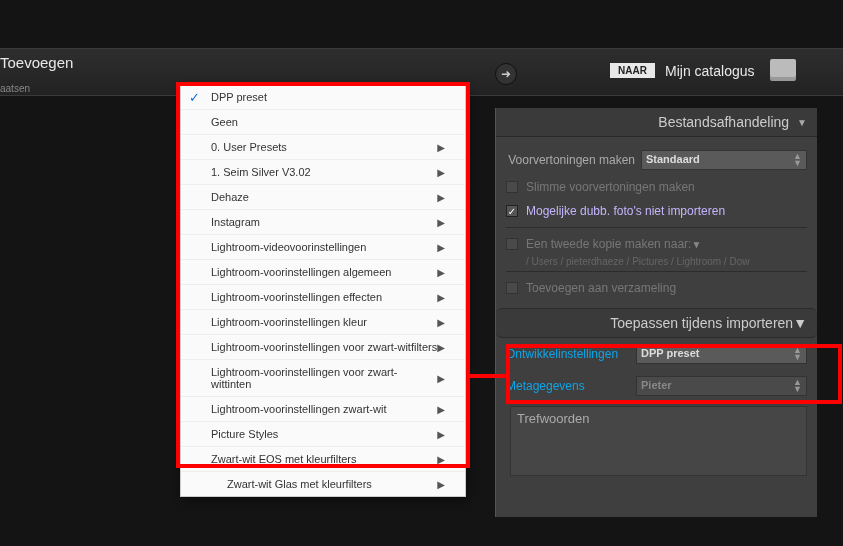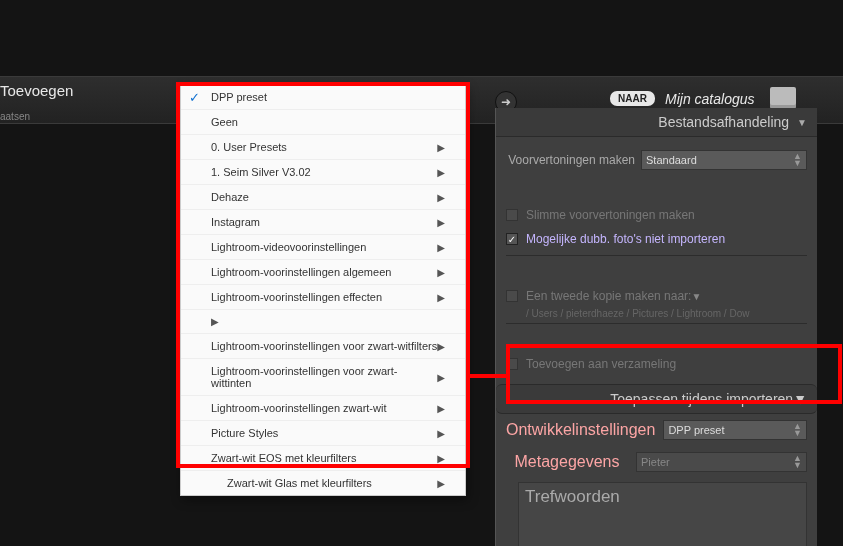--- a/index.html
+++ b/index.html
@@ -8,21 +8,21 @@
     font-family: "Segoe UI", Arial, sans-serif;
     font-size: 12px;
     color: #c0c0c0;
     width: 843px;
     height: 546px;
     overflow: hidden;
     position: relative;
   }
   .topbar {
     position: absolute;
-    top: 76px; left: 0; right: 0;
+    top: 48px; left: 0; right: 0;
     height: 48px;
     border-top: 1px solid #3a3a3a;
     border-bottom: 1px solid #3a3a3a;
     background: linear-gradient(#2e2e2e,#222);
   }
   .topbar-left {
     position: absolute; left: 0; top: 5px;
   }
   .topbar-title { color: #e8e8e8; font-size: 15px; }
   .topbar-sub { color: #888; font-size: 10px; margin-top: 12px; }
@@ -30,25 +30,25 @@
     position: absolute; top: 14px; left: 495px;
     width: 22px; height: 22px; border-radius: 50%;
     background: #333; border: 1px solid #111;
     display: flex; align-items: center; justify-content: center;
     color: #ccc;
   }
   .naar-badge {
     position: absolute; top: 14px; left: 610px;
     background: #e8e8e8; color: #222;
     font-size: 10px; font-weight: bold;
-    padding: 2px 8px; border-radius: 7px;
+    padding: 2px 8px; border-radius: 0;
   }
   .catalog-label {
     position: absolute; top: 14px; left: 665px;
-    color: #e8e8e8; font-size: 14px; font-style: italic;
+    color: #e8e8e8; font-size: 14px;
   }
   .drive-icon {
     position: absolute; top: 10px; left: 770px;
     width: 26px; height: 18px;
     background: #bbb; border-radius: 2px;
     box-shadow: 0 4px 0 0 #999;
   }
 
   .right-panel {
     position: absolute;
@@ -61,52 +61,52 @@
   .panel-header {
     display: flex; justify-content: flex-end; align-items: center;
     padding: 6px 10px;
     color: #ccc; font-size: 14px;
     background: #3a3a3a;
     border-bottom: 1px solid #2a2a2a;
   }
   .panel-header .tri { margin-left: 8px; color: #aaa; font-size: 10px; }
   .panel-body { padding: 8px 10px; }
   .row { display: flex; align-items: center; padding: 5px 0; color: #aaa; }
-  .row.dimmed { color: #777; margin-top: 28px; }
+  .row.dimmed { color: #777; }
   .label-right { text-align: right; flex: 0 0 auto; padding-right: 6px; }
   .select {
     flex: 1;
     background: #5a5a5a;
     border: 1px solid #333;
     color: #ddd;
     font-size: 11px;
     padding: 2px 4px;
-    display: flex; align-items: center; justify-content: space-between;
+    display: flex; align-items: flex-start; justify-content: space-between; font-weight: bold;
   }
   .select.disabled { background: #4a4a4a; color: #888; }
   .select .stepper { color: #999; font-size: 9px; line-height: 7px; }
   .chk {
     width: 12px; height: 12px; border: 1px solid #222;
     background: #555; margin-right: 8px; flex: 0 0 12px;
     display: inline-flex; align-items: center; justify-content: center;
     font-size: 10px; color: #fff;
   }
   .chk.dim { background: #4a4a4a; border-color: #333; }
   .path-text { color: #666; font-size: 10px; padding-left: 20px; }
   .divider { border-top: 1px solid #2c2c2c; margin: 4px 0; }
   .collapse-tri { float: right; color: #888; font-size: 10px; }
 
   .keywords-box {
-    margin: 4px 10px 0 22px;
+    margin: 4px 10px 0 14px;
     height: 70px;
     background: #464646;
     border: 1px solid #333;
     padding: 4px 6px;
     color: #aaa;
-    font-size: 17px;
+    font-size: 13px;
   }
 
   
   .red-box {
     position: absolute;
     border: 4px solid #f00;
     pointer-events: none;
   }
   .red-box.menu-box { top: 82px; left: 176px; width: 294px; height: 386px; }
   .red-box.field-box { top: 344px; left: 506px; width: 336px; height: 60px; }
@@ -151,21 +151,21 @@
     background: #3a3a3a;
     border-top: 1px solid #2a2a2a;
     border-bottom: 1px solid #2a2a2a;
     border-radius: 6px;
   }
   .field-row {
     display: flex; align-items: center;
     padding: 6px 10px;
   }
   .field-row .flabel {
-    flex: 0 0 130px; text-align: center; color: #fca5a5; padding-right: 8px; font-size: 16px;
+    flex: 0 0 130px; text-align: left; color: #0ea5e9; padding-right: 8px; font-size: 12px;
   }
 </style>
 </head>
 <body>
 
 <div class="topbar">
   <div class="topbar-left">
     <div class="topbar-title">Toevoegen</div>
     <div class="topbar-sub">aatsen</div>
   </div>
@@ -271,20 +271,21 @@
     </div>
     <div class="ditem">
       <span>Lightroom-voorinstellingen algemeen</span>
       <span class="arrow">▶</span>
     </div>
     <div class="ditem">
       <span>Lightroom-voorinstellingen effecten</span>
       <span class="arrow">▶</span>
     </div>
     <div class="ditem">
+      <span>Lightroom-voorinstellingen kleur</span>
       <span class="arrow">▶</span>
     </div>
     <div class="ditem">
       <span>Lightroom-voorinstellingen voor zwart-witfilters</span>
       <span class="arrow">▶</span>
     </div>
     <div class="ditem">
       <span>Lightroom-voorinstellingen voor zwart-wittinten</span>
       <span class="arrow">▶</span>
     </div>

